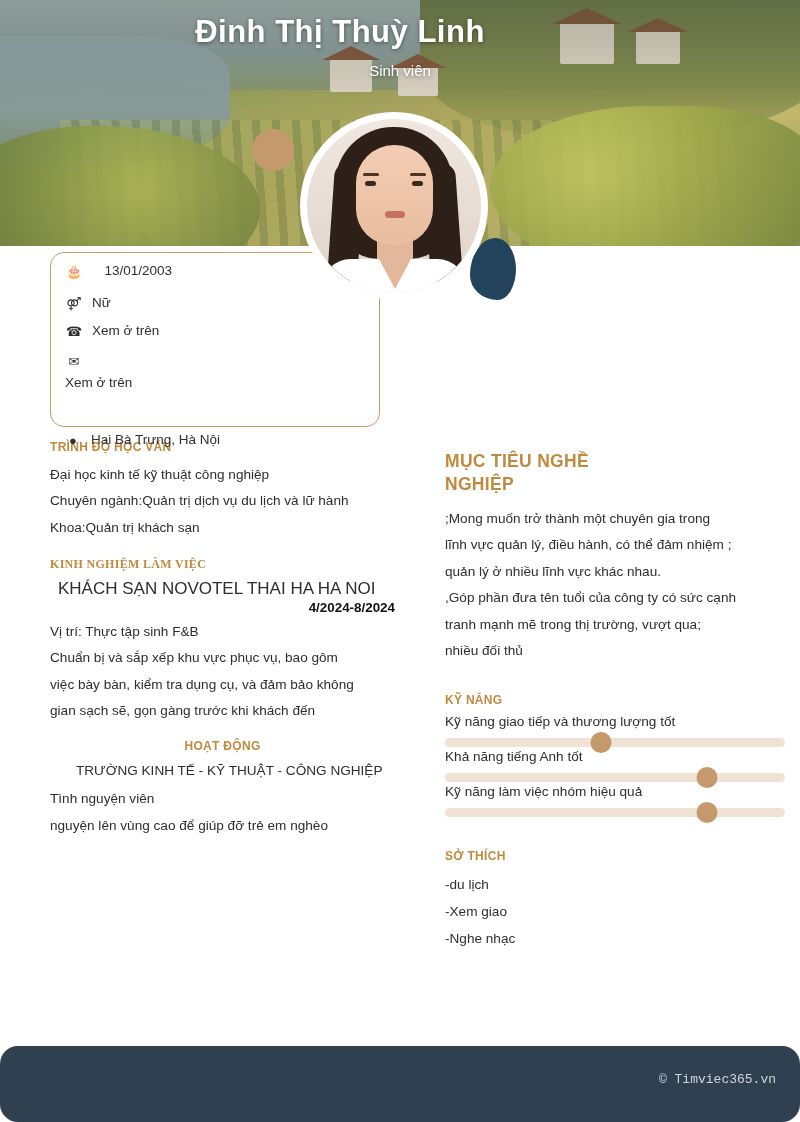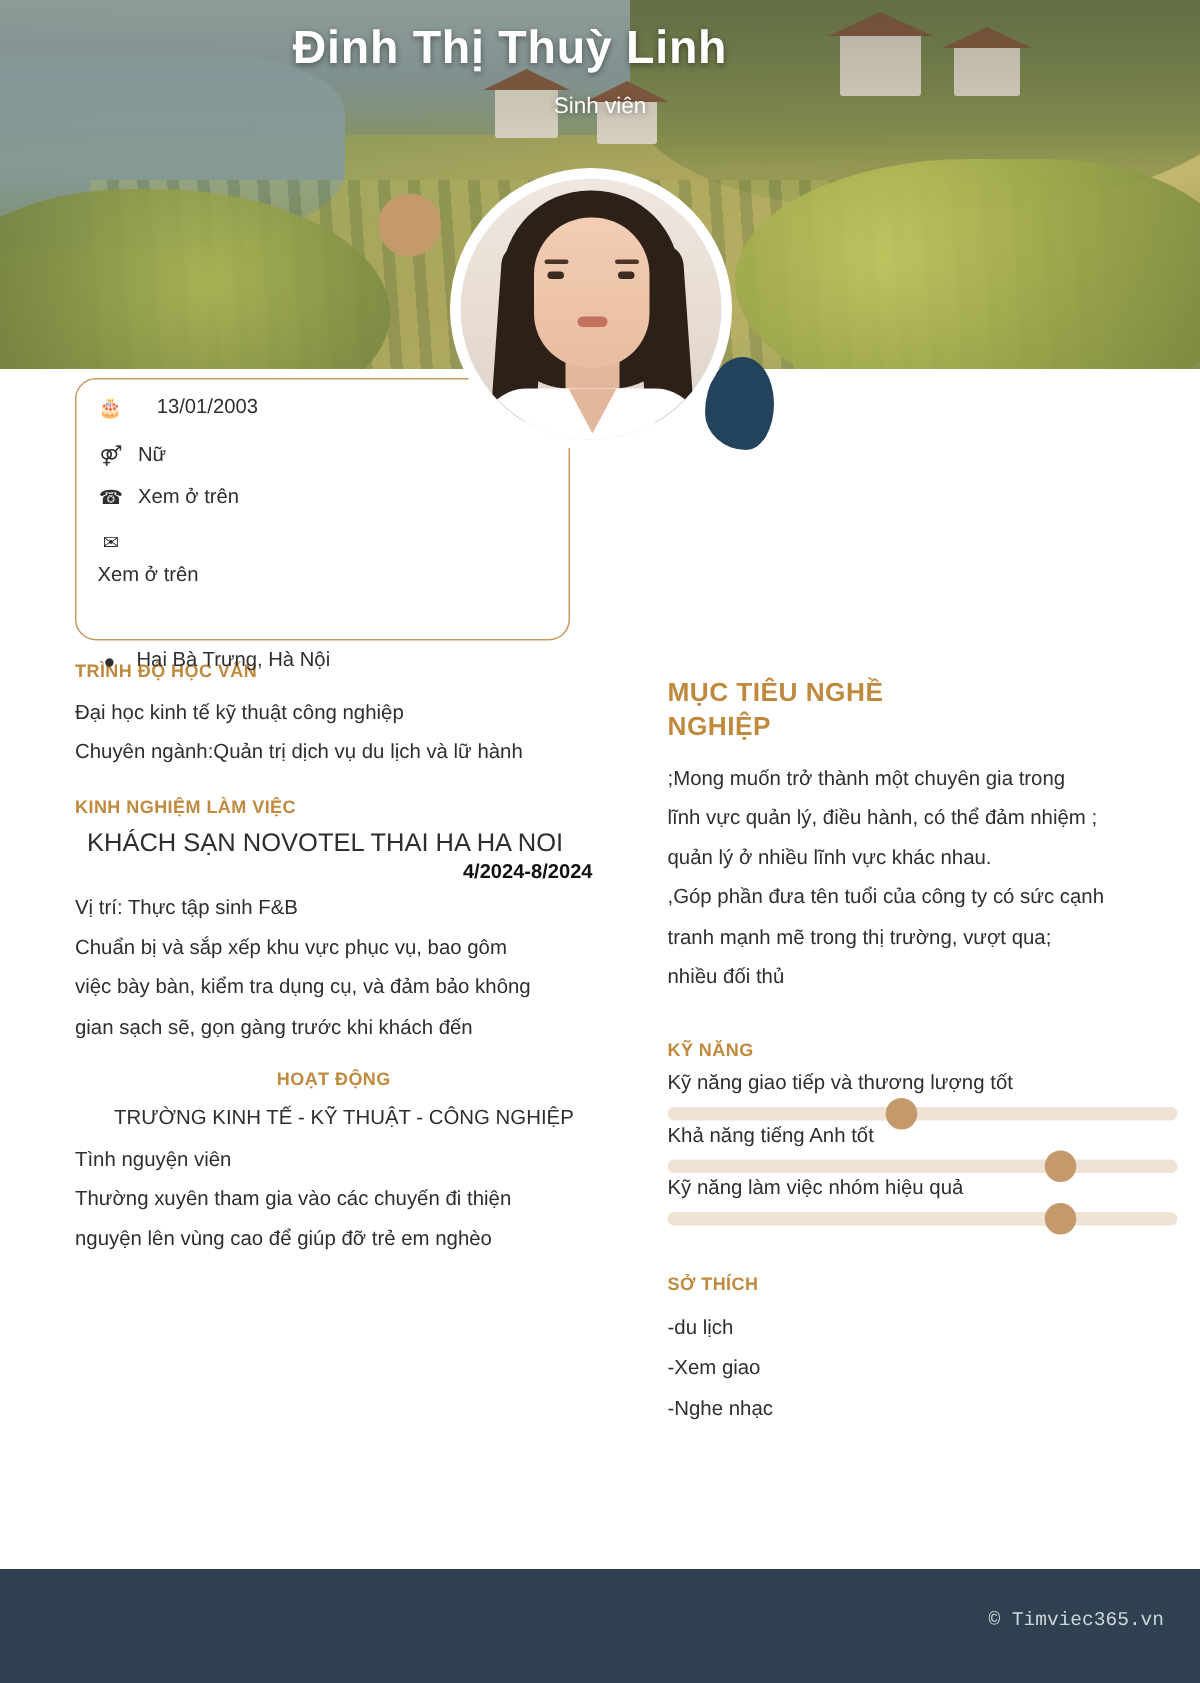--- a/index.html
+++ b/index.html
@@ -217,20 +217,21 @@
     background: #c49a6c;
     transform: translateX(-50%);
   }
 
   .hobby-line { color: #2e2e2e; font-size: 13.6px; line-height: 2.0; }
 
   
   .footer {
     position: absolute; left: 0; bottom: 0; width: 800px; height: 76px;
     background: #2f4050;
+    border-radius: 18px;
   }
   .footer-text {
     position: absolute; right: 24px; top: 26px;
     color: #cfd6da; font-size: 13px;
     font-family: "Liberation Mono", monospace;
   }
 </style>
 </head>
 <body>
 
@@ -303,33 +304,33 @@
   <div class="info-row" style="position:absolute; left:50px; top:432px; width:330px; z-index:6;">
     <span class="info-icon">●</span>
     <span class="info-text">Hai Bà Trưng, Hà Nội</span>
   </div>
 
   <div class="col-left">
 
     <h2 class="sec-title">TRÌNH ĐỘ HỌC VẤN</h2>
     <div class="body-line">Đại học kinh tế kỹ thuật công nghiệp</div>
     <div class="body-line">Chuyên ngành:Quản trị dịch vụ du lịch và lữ hành</div>
-
-    <h2 class="sec-title" style="margin-top:16px;">KINH NGHIỆM LÀM VIỆC</h2>
+    <div class="body-line">Khoa:Quản trị khách sạn</div>
+
+    <h2 class="sec-title" style="margin-top:16px;font-family:Liberation Serif, serif;">KINH NGHIỆM LÀM VIỆC</h2>
     <div class="exp-title">KHÁCH SẠN NOVOTEL THAI HA HA NOI</div>
     <div class="exp-date">4/2024-8/2024</div>
     <div class="body-line">Vị trí: Thực tập sinh F&amp;B</div>
     <div class="body-line">Chuẩn bị và sắp xếp khu vực phục vụ, bao gôm</div>
     <div class="body-line">việc bày bàn, kiểm tra dụng cụ, và đảm bảo không</div>
     <div class="body-line">gian sạch sẽ, gọn gàng trước khi khách đến</div>
 
     <h2 class="sec-title" style="margin-top:14px;text-align:center;">HOẠT ĐỘNG</h2>
     <div class="act-title">TRƯỜNG KINH TẾ - KỸ THUẬT - CÔNG NGHIỆP</div>
     <div class="body-line" style="margin-top:4px;">Tình nguyện viên</div>
-    <div class="body-line"> Thường xuyên tham gia vào các chuyến đi thiện</div>
     <div class="body-line">nguyện lên vùng cao để giúp đỡ trẻ em nghèo</div>
   </div>
 
   <div class="col-right">
 
     <h2 class="sec-title right" style="width:190px;">MỤC TIÊU NGHỀ NGHIỆP</h2>
     <div class="body-line" style="margin-top:10px;">;Mong muốn trở thành một chuyên gia trong</div>
     <div class="body-line">lĩnh vực quản lý, điều hành, có thể đảm nhiệm ;</div>
     <div class="body-line">quản lý ở nhiều lĩnh vực khác nhau.</div>
     <div class="body-line">,Góp phần đưa tên tuổi của công ty có sức cạnh</div>

